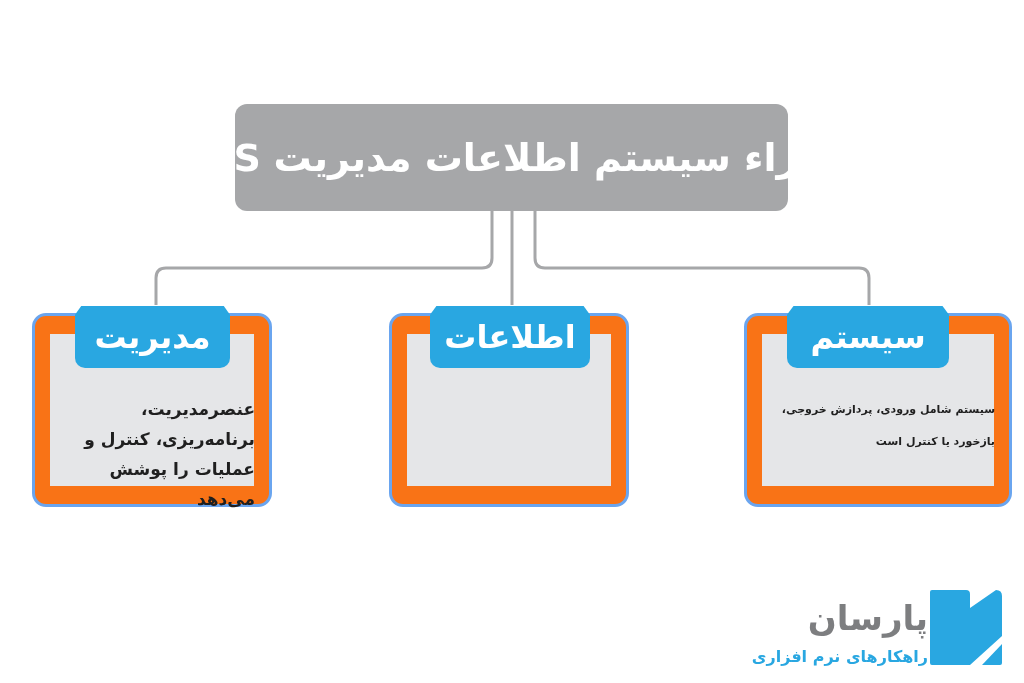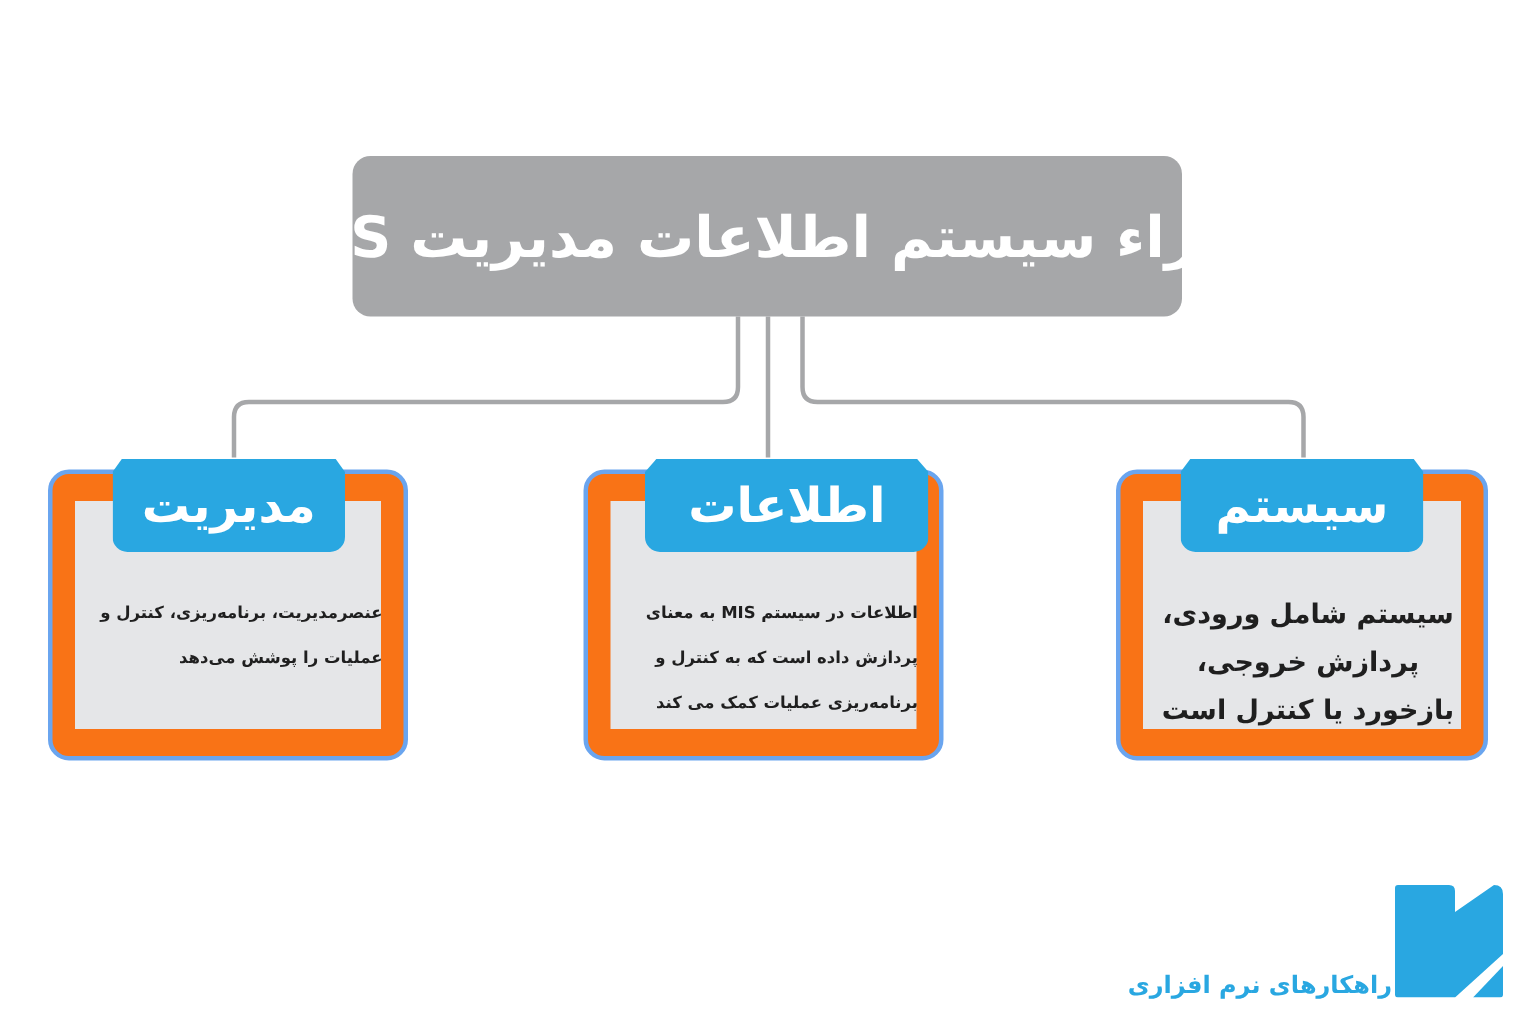--- a/index.html
+++ b/index.html
@@ -31,23 +31,23 @@
       border-radius: 0 0 10px 10px;
       display: flex; align-items: center; justify-content: center;
       clip-path: polygon(4% 0, 96% 0, 100% 14%, 100% 100%, 0 100%, 0 14%);
     }
     .card-tab-label {
       color: #ffffff; font-weight: bold; font-size: 32px; direction: rtl; white-space: nowrap;
     }
     .card-desc {
       position: absolute; left: 22px; right: 14px; top: 78px;
       direction: rtl; text-align: right; color: #1f1f1f; font-weight: bold;
-      font-size: 11px; line-height: 30px;
+      font-size: 17px; line-height: 30px;
     }
-    .card-desc.large { font-size: 18px; line-height: 32px; text-align: center; }
+    .card-desc.large { font-size: 11px; line-height: 32px; text-align: right; }
     .logo { position: absolute; left: 818px; top: 590px; width: 190px; height: 80px; }
     .logo-mark {
       position: absolute; left: 112px; top: 0; width: 72px; height: 75px;
     }
     .logo-word {
       position: absolute; left: 0; top: 8px; width: 110px; text-align: right; direction: rtl;
       font-size: 34px; font-weight: bold; color: #7d7e80; letter-spacing: 1px;
     }
     .logo-tagline {
       position: absolute; left: 0; top: 57px; width: 110px; text-align: right; direction: rtl;
@@ -72,33 +72,33 @@
 <div class="card" style="left:32px;">
   <div class="card-inner"></div>
   <div class="card-tab" style="left:40px; width:155px;">
     <span class="card-tab-label">مدیریت</span>
   </div>
   <div class="card-desc">عنصرمدیریت، برنامه‌ریزی، کنترل و عملیات را پوشش می‌دهد</div>
 </div>
 
 <div class="card" style="left:389px;">
   <div class="card-inner"></div>
-  <div class="card-tab" style="left:38px; width:189px;">
+  <div class="card-tab" style="left:38px; width:160px;">
     <span class="card-tab-label">اطلاعات</span>
   </div>
-  <div class="card-desc">اطلاعات در سیستم MIS به معنای پردازش داده است که به کنترل و برنامه‌ریزی عملیات کمک می کند</div>
 </div>
 
-<div class="card" style="left:744px; width:248px;">
+<div class="card" style="left:744px; width:268px;">
   <div class="card-inner"></div>
   <div class="card-tab" style="left:40px; width:162px;">
     <span class="card-tab-label">سیستم</span>
   </div>
   <div class="card-desc large">سیستم شامل ورودی، پردازش خروجی، بازخورد یا کنترل است</div>
 </div>
 
 <div class="logo">
   <svg class="logo-mark" viewBox="0 0 72 75">
     <path d="M 2 0 L 36 0 Q 40 0 40 4 L 40 18 L 66 0 Q 72 0 72 6 L 72 46 L 40 75 L 2 75 Q 0 75 0 73 L 0 2 Q 0 0 2 0 Z" fill="#29a7e1"></path>
     <path d="M 72 54 L 72 73 Q 72 75 70 75 L 52 75 Z" fill="#29a7e1"></path>
   </svg>
+  <div class="logo-word">پارسان</div>
   <div class="logo-tagline">راهکارهای نرم افزاری</div>
 </div>
 
 </body></html>

